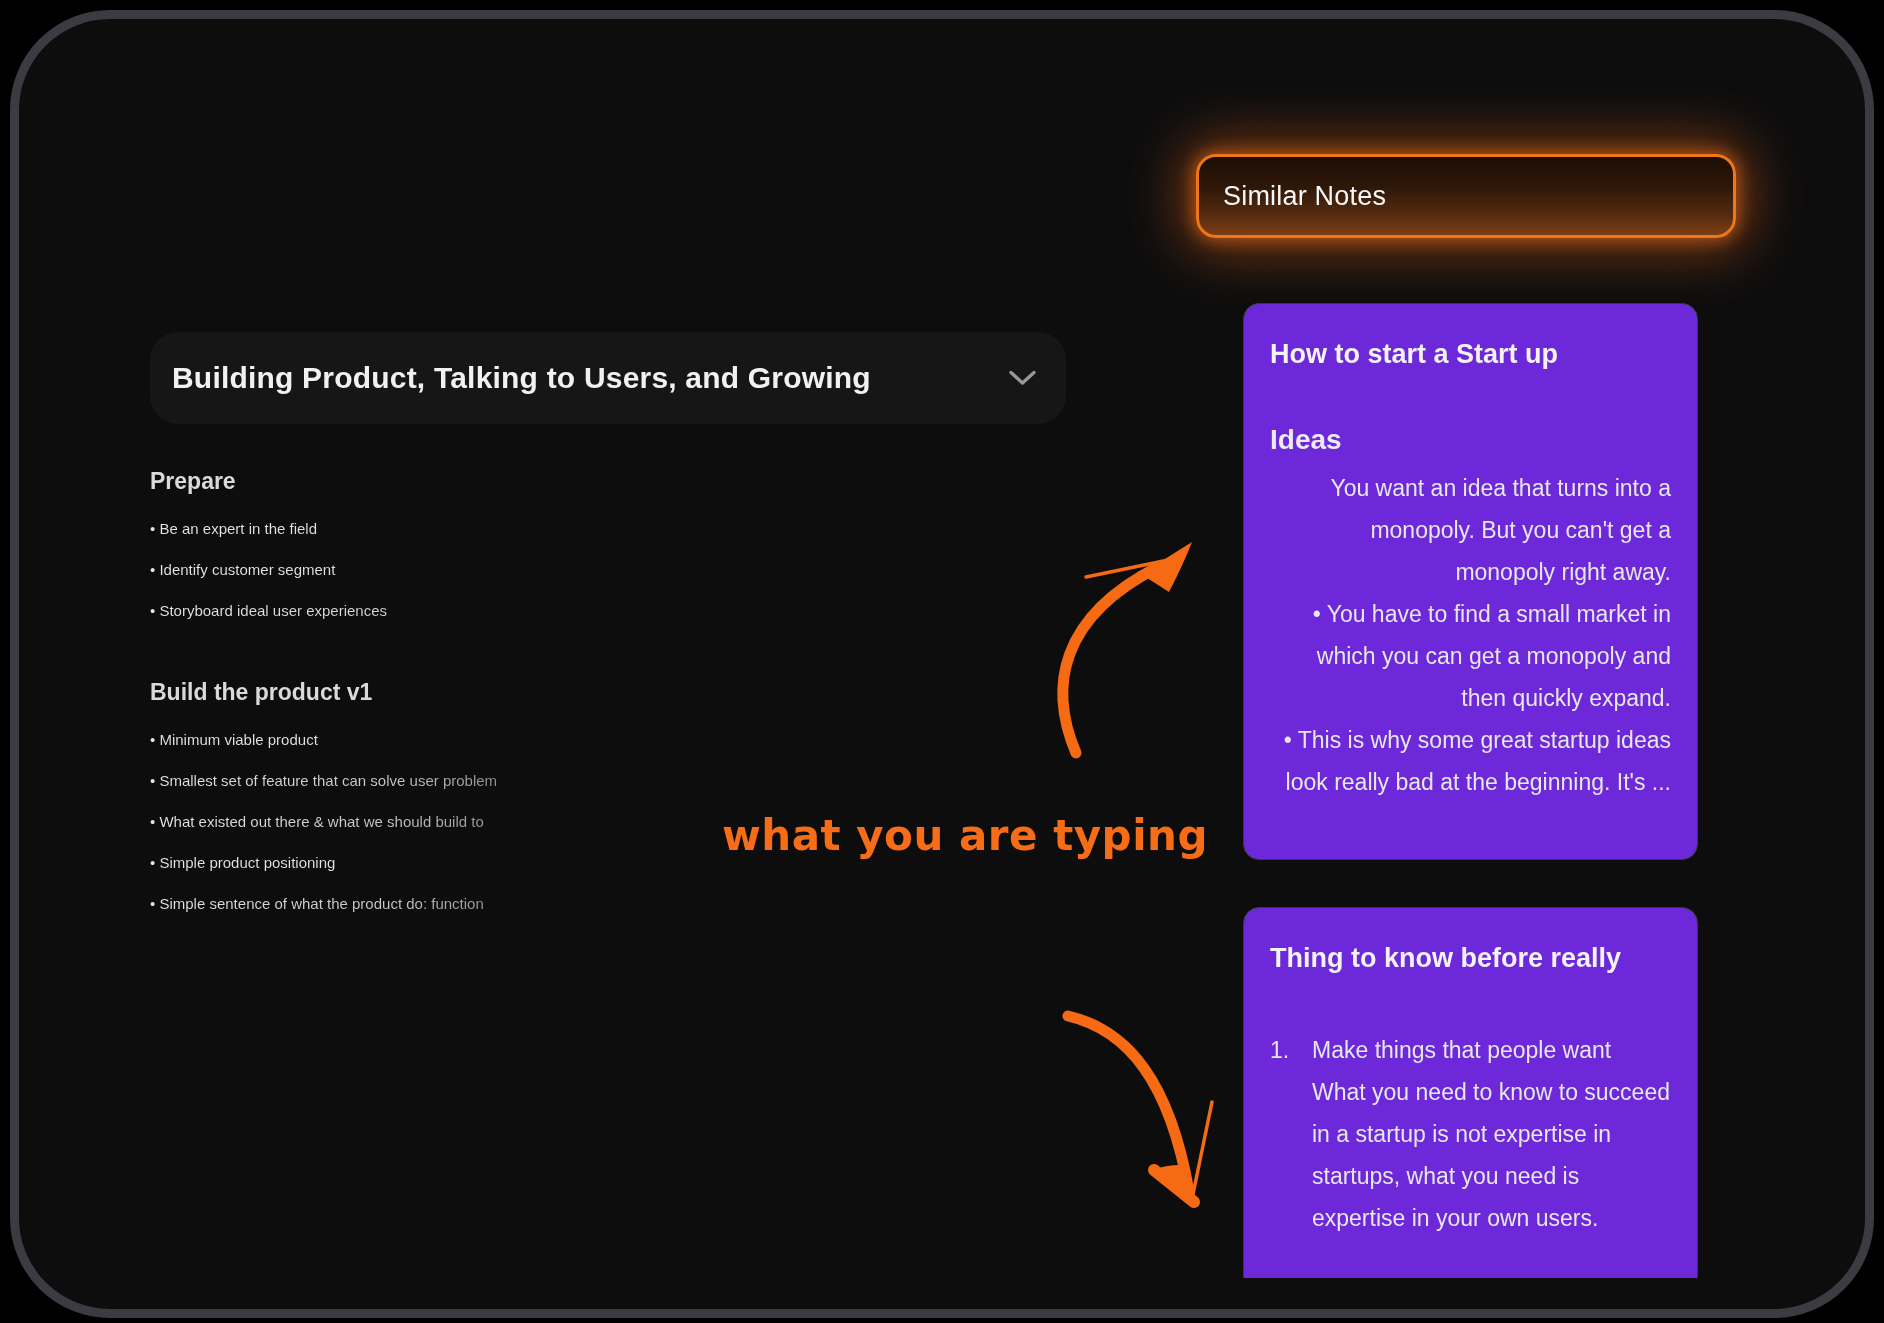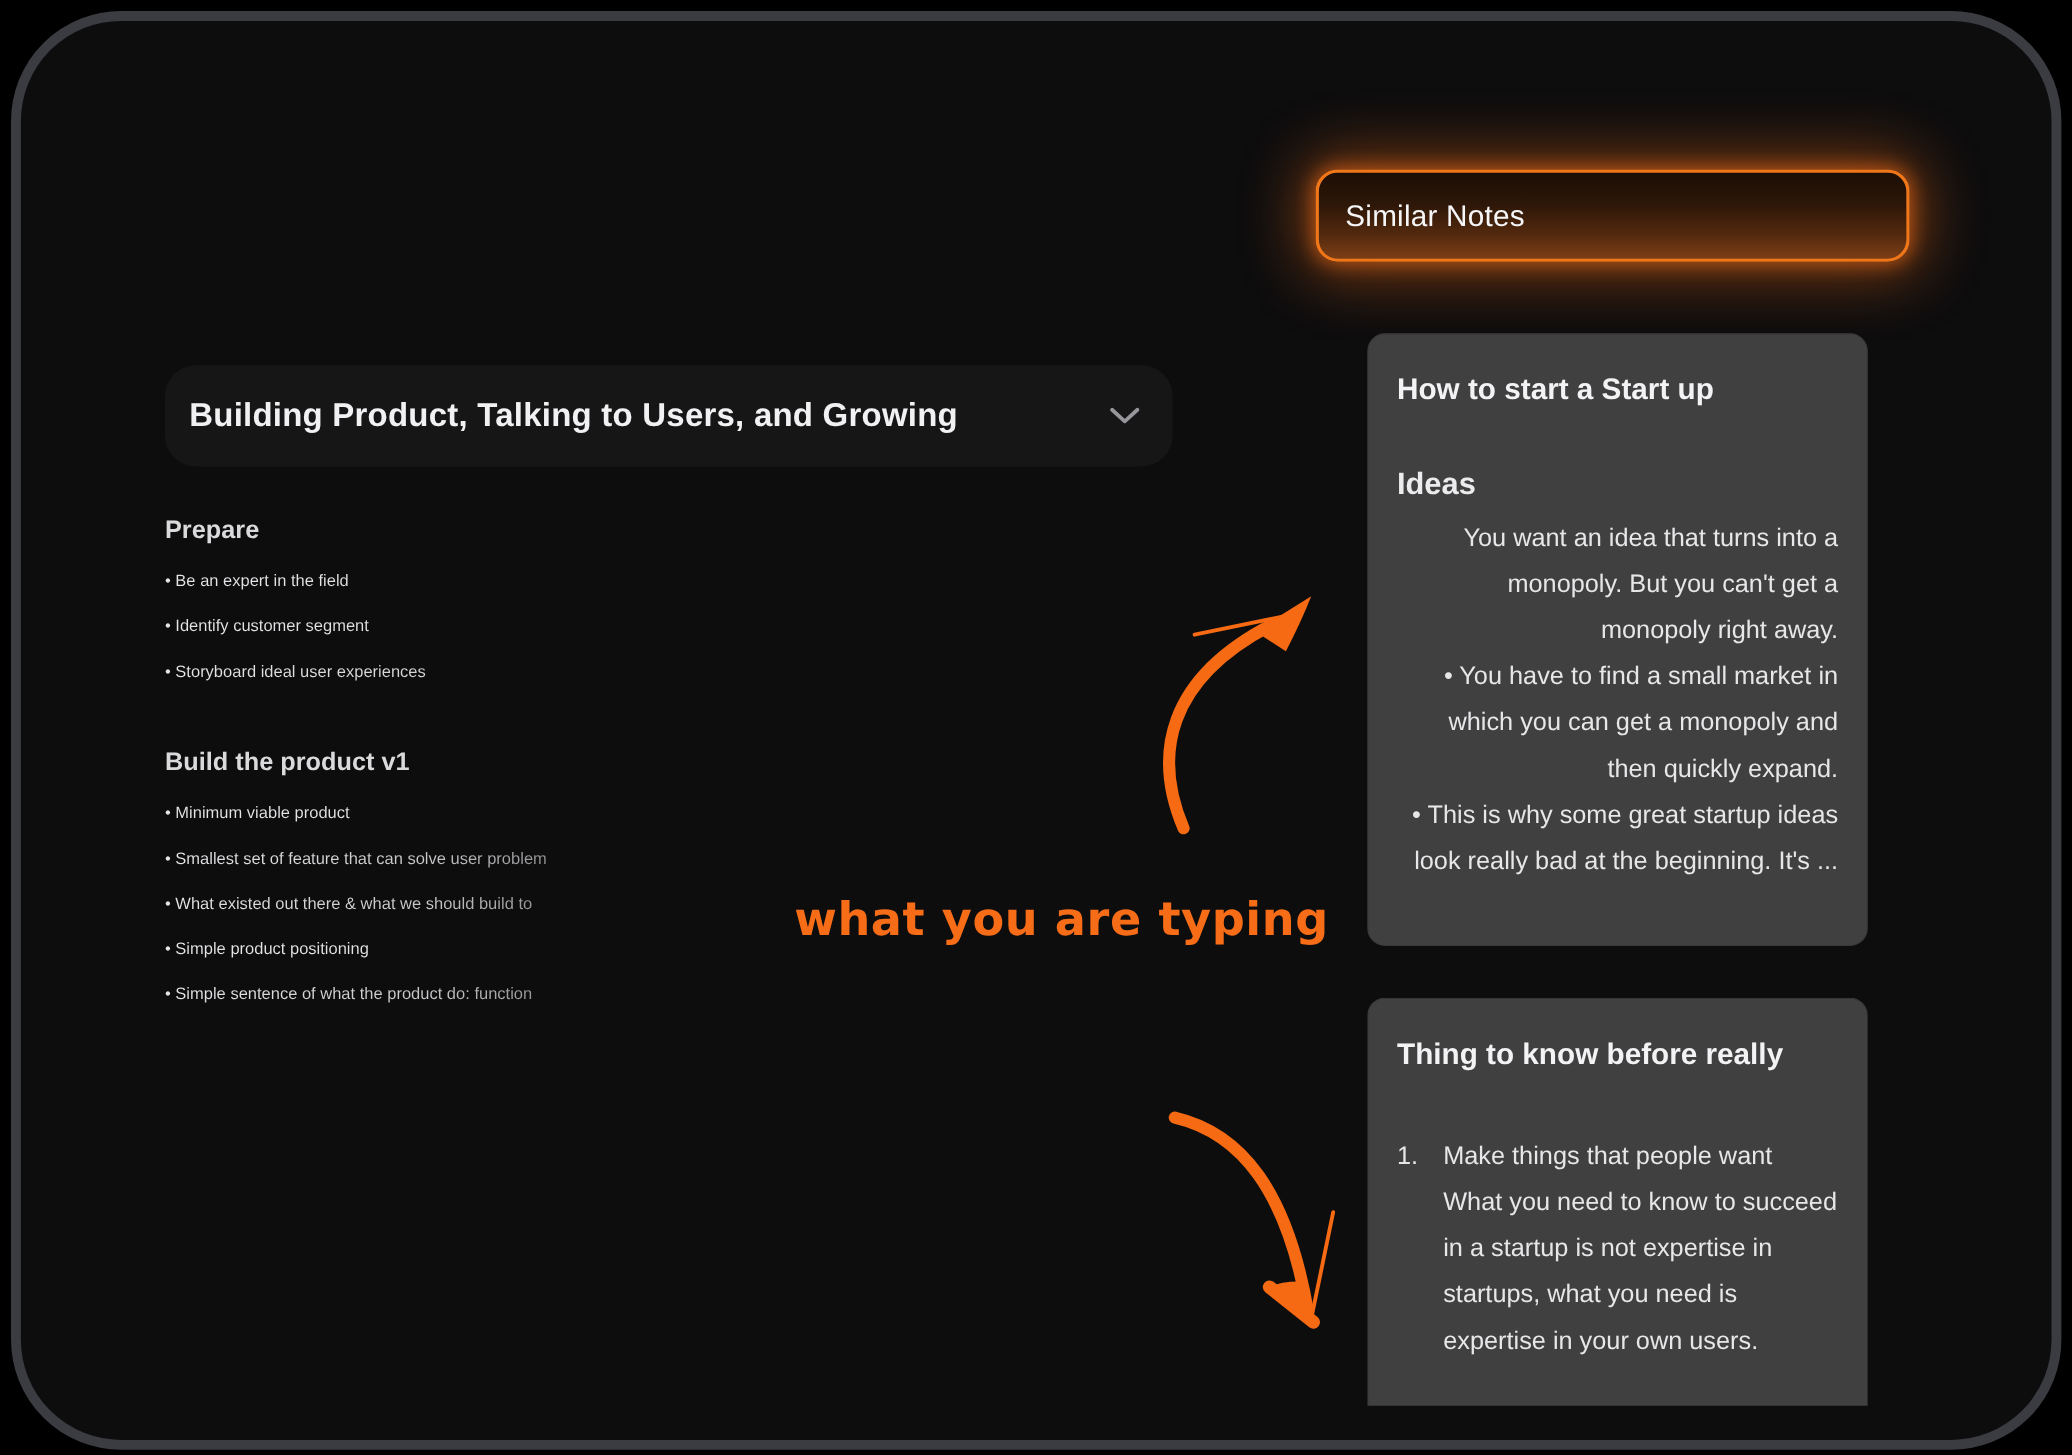--- a/index.html
+++ b/index.html
@@ -32,21 +32,21 @@
       font-family:"DejaVu Sans",sans-serif;}
   .arrow-svg{position:absolute;pointer-events:none;}
 
   
   .similar-header{position:absolute;left:1196px;top:154px;width:540px;height:84px;box-sizing:border-box;
       border:3px solid #F0761A;border-radius:20px;display:flex;align-items:center;padding:0 24px;
       background:linear-gradient(180deg,#1C0E05 0%,#2E1708 38%,#53290E 72%,#7C3E15 100%);
       box-shadow:0 0 55px 14px rgba(246,110,25,.45),0 0 16px 3px rgba(246,110,25,.55);}
   .similar-header .hdr-label{font-size:27px;font-weight:500;color:#F6F6F8;letter-spacing:.2px;}
 
-  .card{box-sizing:border-box;border:1.5px solid #39393C;border-radius:16px;background:#404040;
+  .card{box-sizing:border-box;border:1.5px solid #39393C;border-radius:16px;background:#6d28d9;
         padding:33px 26px 0 26px;cursor:pointer;}
   .card-1{position:absolute;left:1243px;top:303px;width:455px;height:557px;}
   .card-2-clip{position:absolute;left:1243px;top:907px;width:455px;height:371px;overflow:hidden;}
   .card-2{width:455px;height:450px;}
   .card .card-title{margin:0;font-size:27px;line-height:34px;font-weight:700;color:#F3F3F5;}
   .card .card-sub{margin:54px 0 0 0;font-size:28px;line-height:30px;font-weight:700;color:#ECECEE;}
   .card .card-body{margin:12px 0 0 0;font-size:23px;line-height:42px;color:#E7E7E9;text-align:right;}
   .card .card-body p{margin:0;}
   .card .olist{display:flex;margin-top:54px;font-size:23px;line-height:42px;color:#E7E7E9;}
   .card .olist .num{flex:0 0 42px;}

